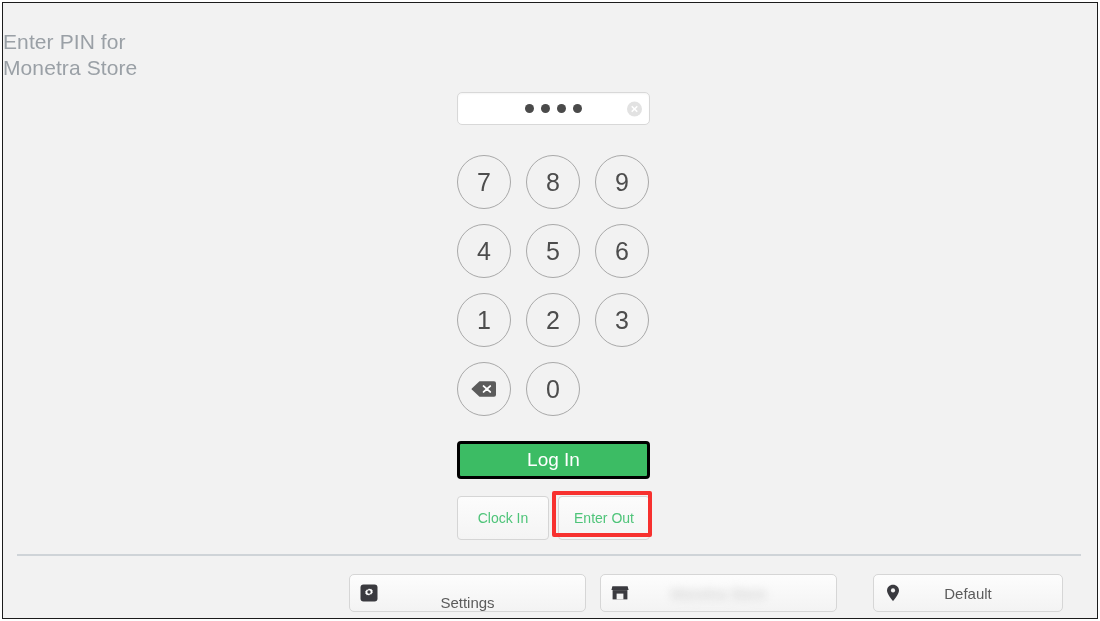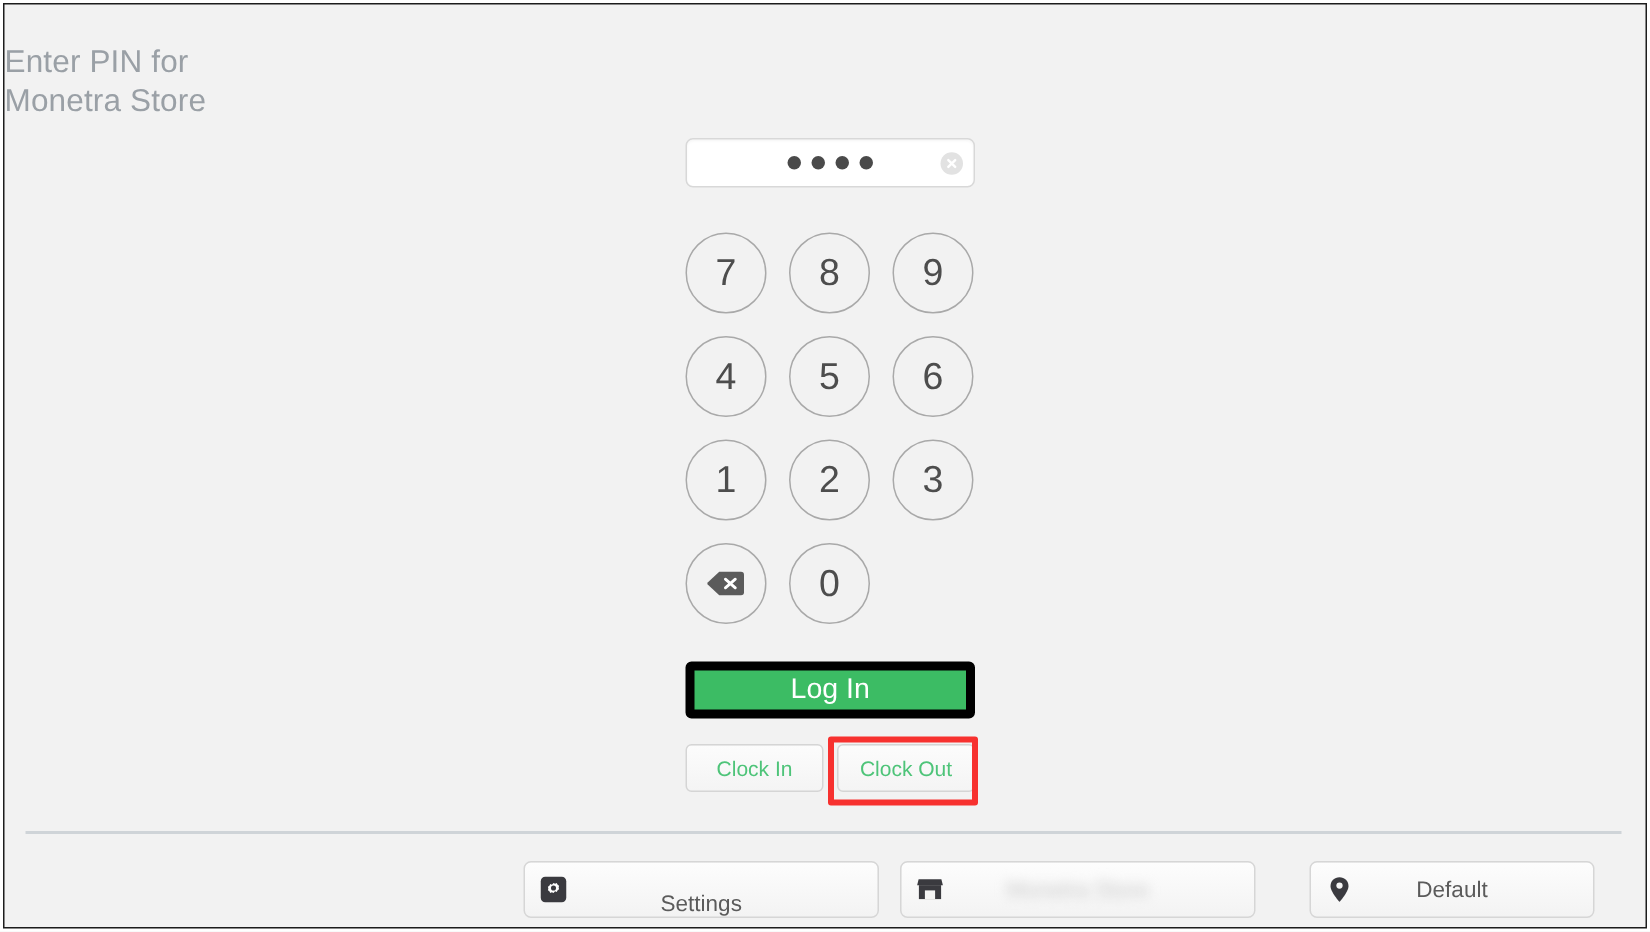--- a/index.html
+++ b/index.html
@@ -113,42 +113,42 @@
   .key.dbl { font-size: 23px; }
   .key.back { font-size: 0; }
   
   .login-btn {
     position: absolute;
     left: 454px;
     top: 438px;
     width: 193px;
     height: 38px;
     background: #3cbc64;
-    border: 6px solid #000000;
+    border: 3px solid #000000;
     border-radius: 4px;
     color: #ffffff;
     font-size: 19px;
     display: flex;
     align-items: center;
     justify-content: center;
     box-sizing: border-box;
     cursor: pointer;
   }
   
   .clock-row {
     position: absolute;
     left: 454px;
     top: 493px;
     width: 193px;
     display: flex;
     justify-content: space-between;
   }
   .clock-btn {
     width: 92px;
-    height: 32px;
+    height: 44px;
     background: linear-gradient(#fcfcfc, #f4f4f4);
     border: 1px solid #d5d5d5;
     border-radius: 4px;
     color: #4ec479;
     font-size: 14px;
     display: flex;
     align-items: center;
     justify-content: center;
     box-sizing: border-box;
     cursor: pointer;
@@ -259,21 +259,21 @@
         </svg>
       </span>
     </button>
     <button class="key">0</button>
   </div>
 
   <button class="login-btn">Log In</button>
 
   <div class="clock-row">
     <button class="clock-btn">Clock In</button>
-    <button class="clock-btn">Clock Out</button>
+    <button class="clock-btn">Enter Out</button>
   </div>
   <div class="annotation-box"></div>
 
   <div class="divider"></div>
 
   <div class="footer">
 
     <div class="foot-btn settings">
       <span class="foot-icon">
         <svg width="18" height="18" viewBox="0 0 18 18" aria-hidden="true">

